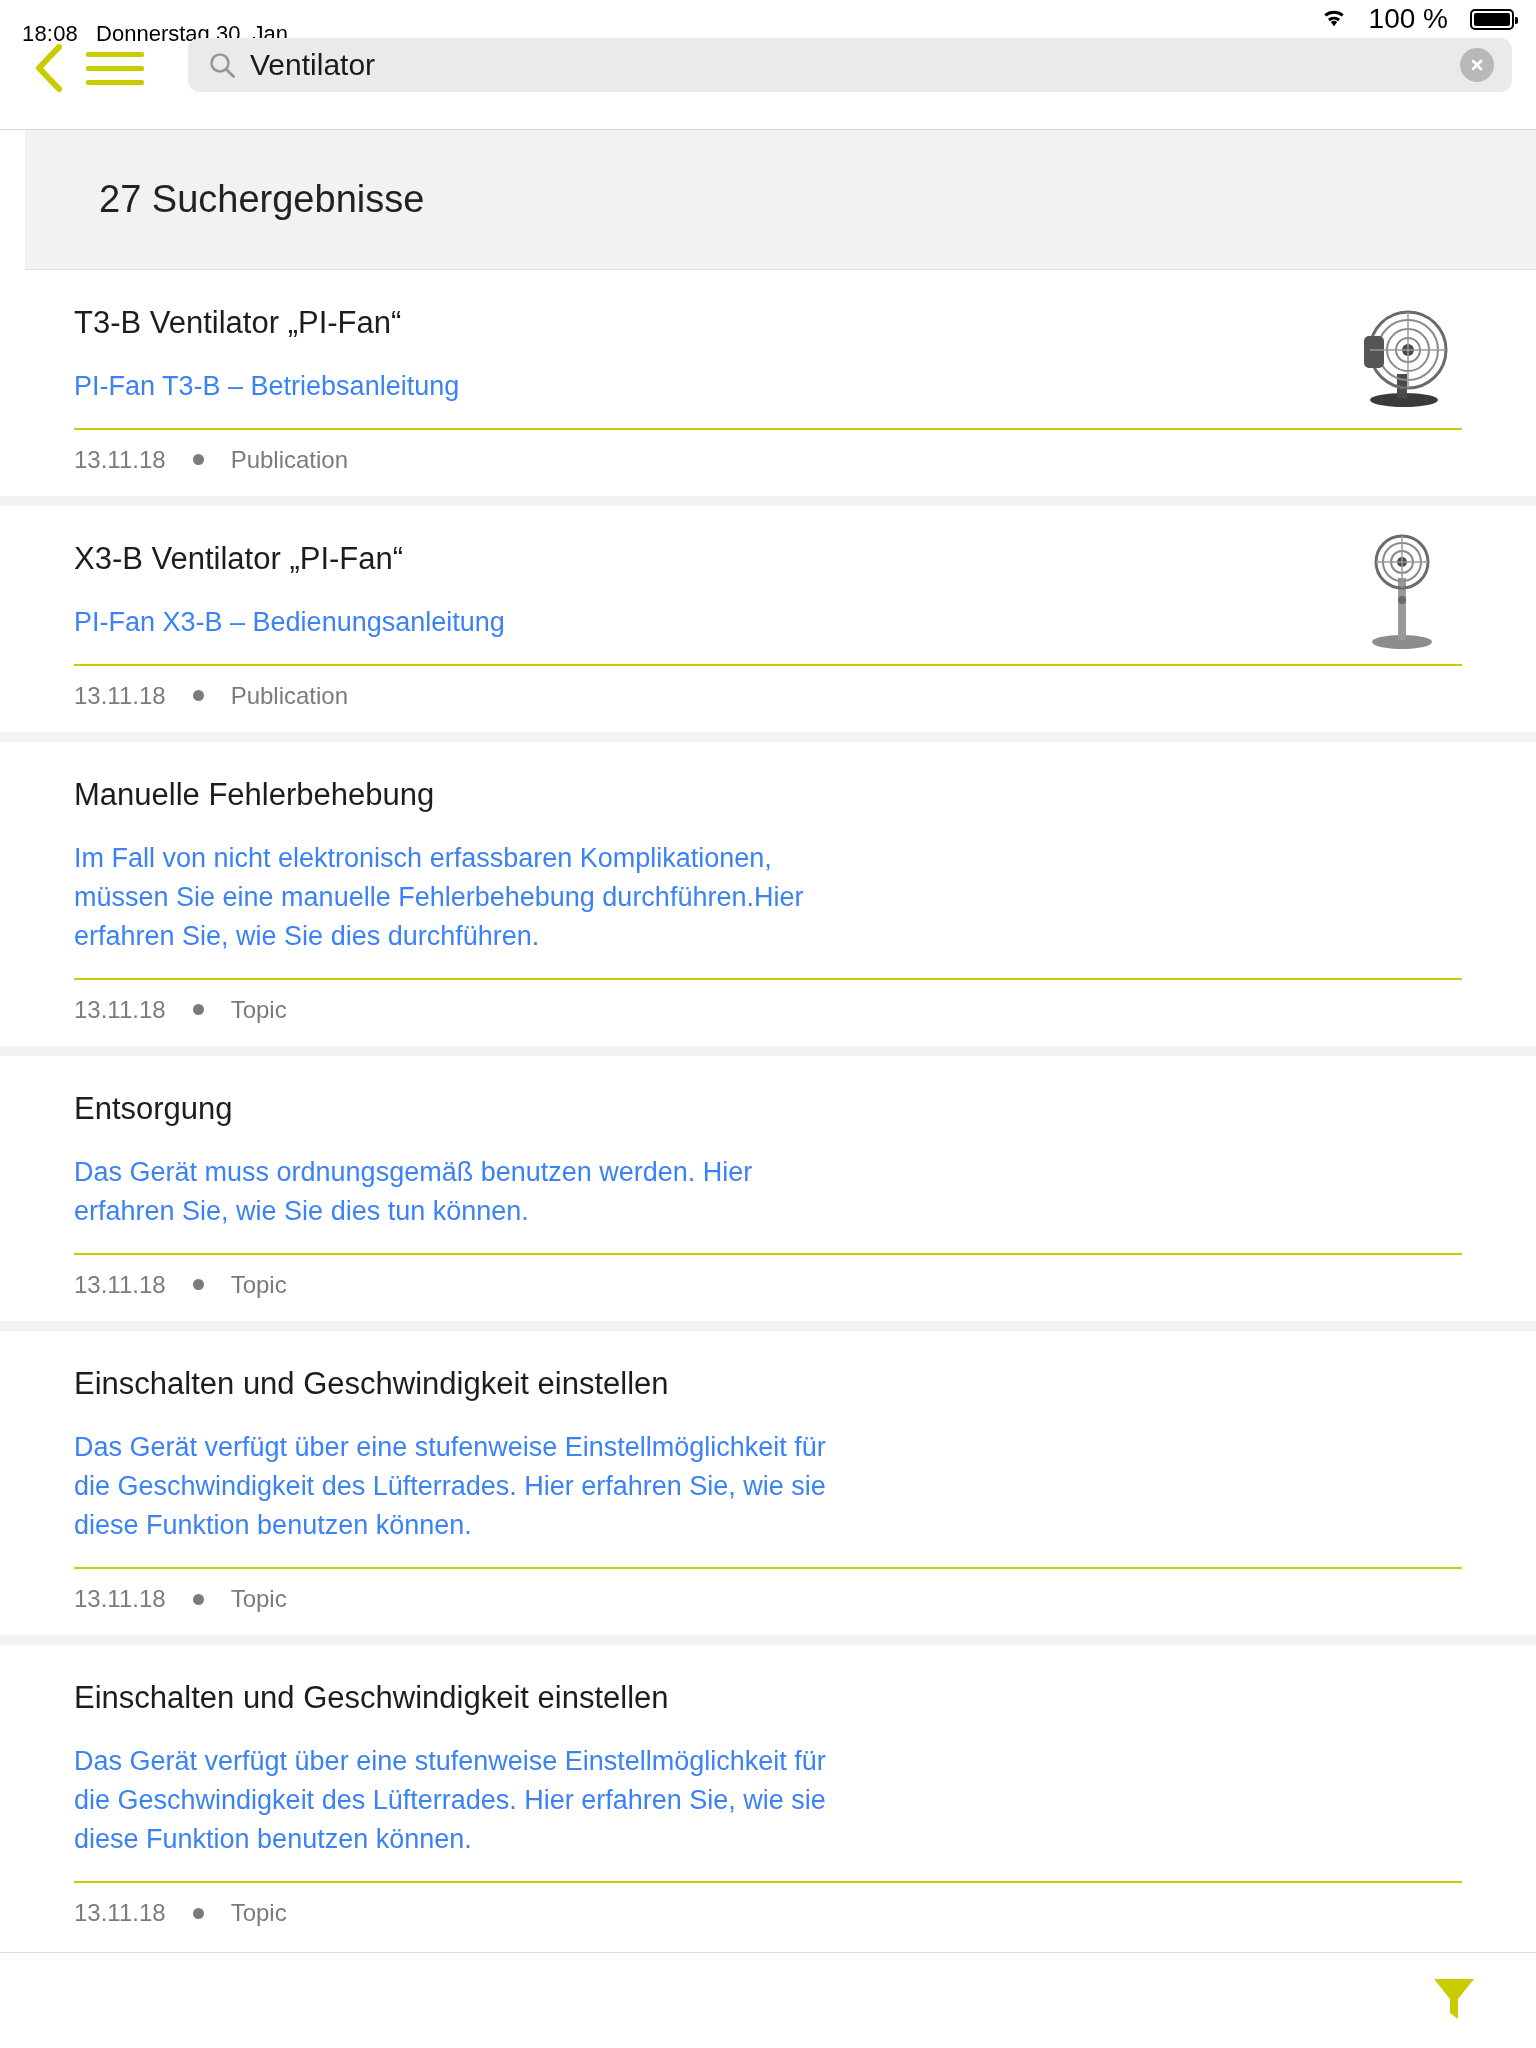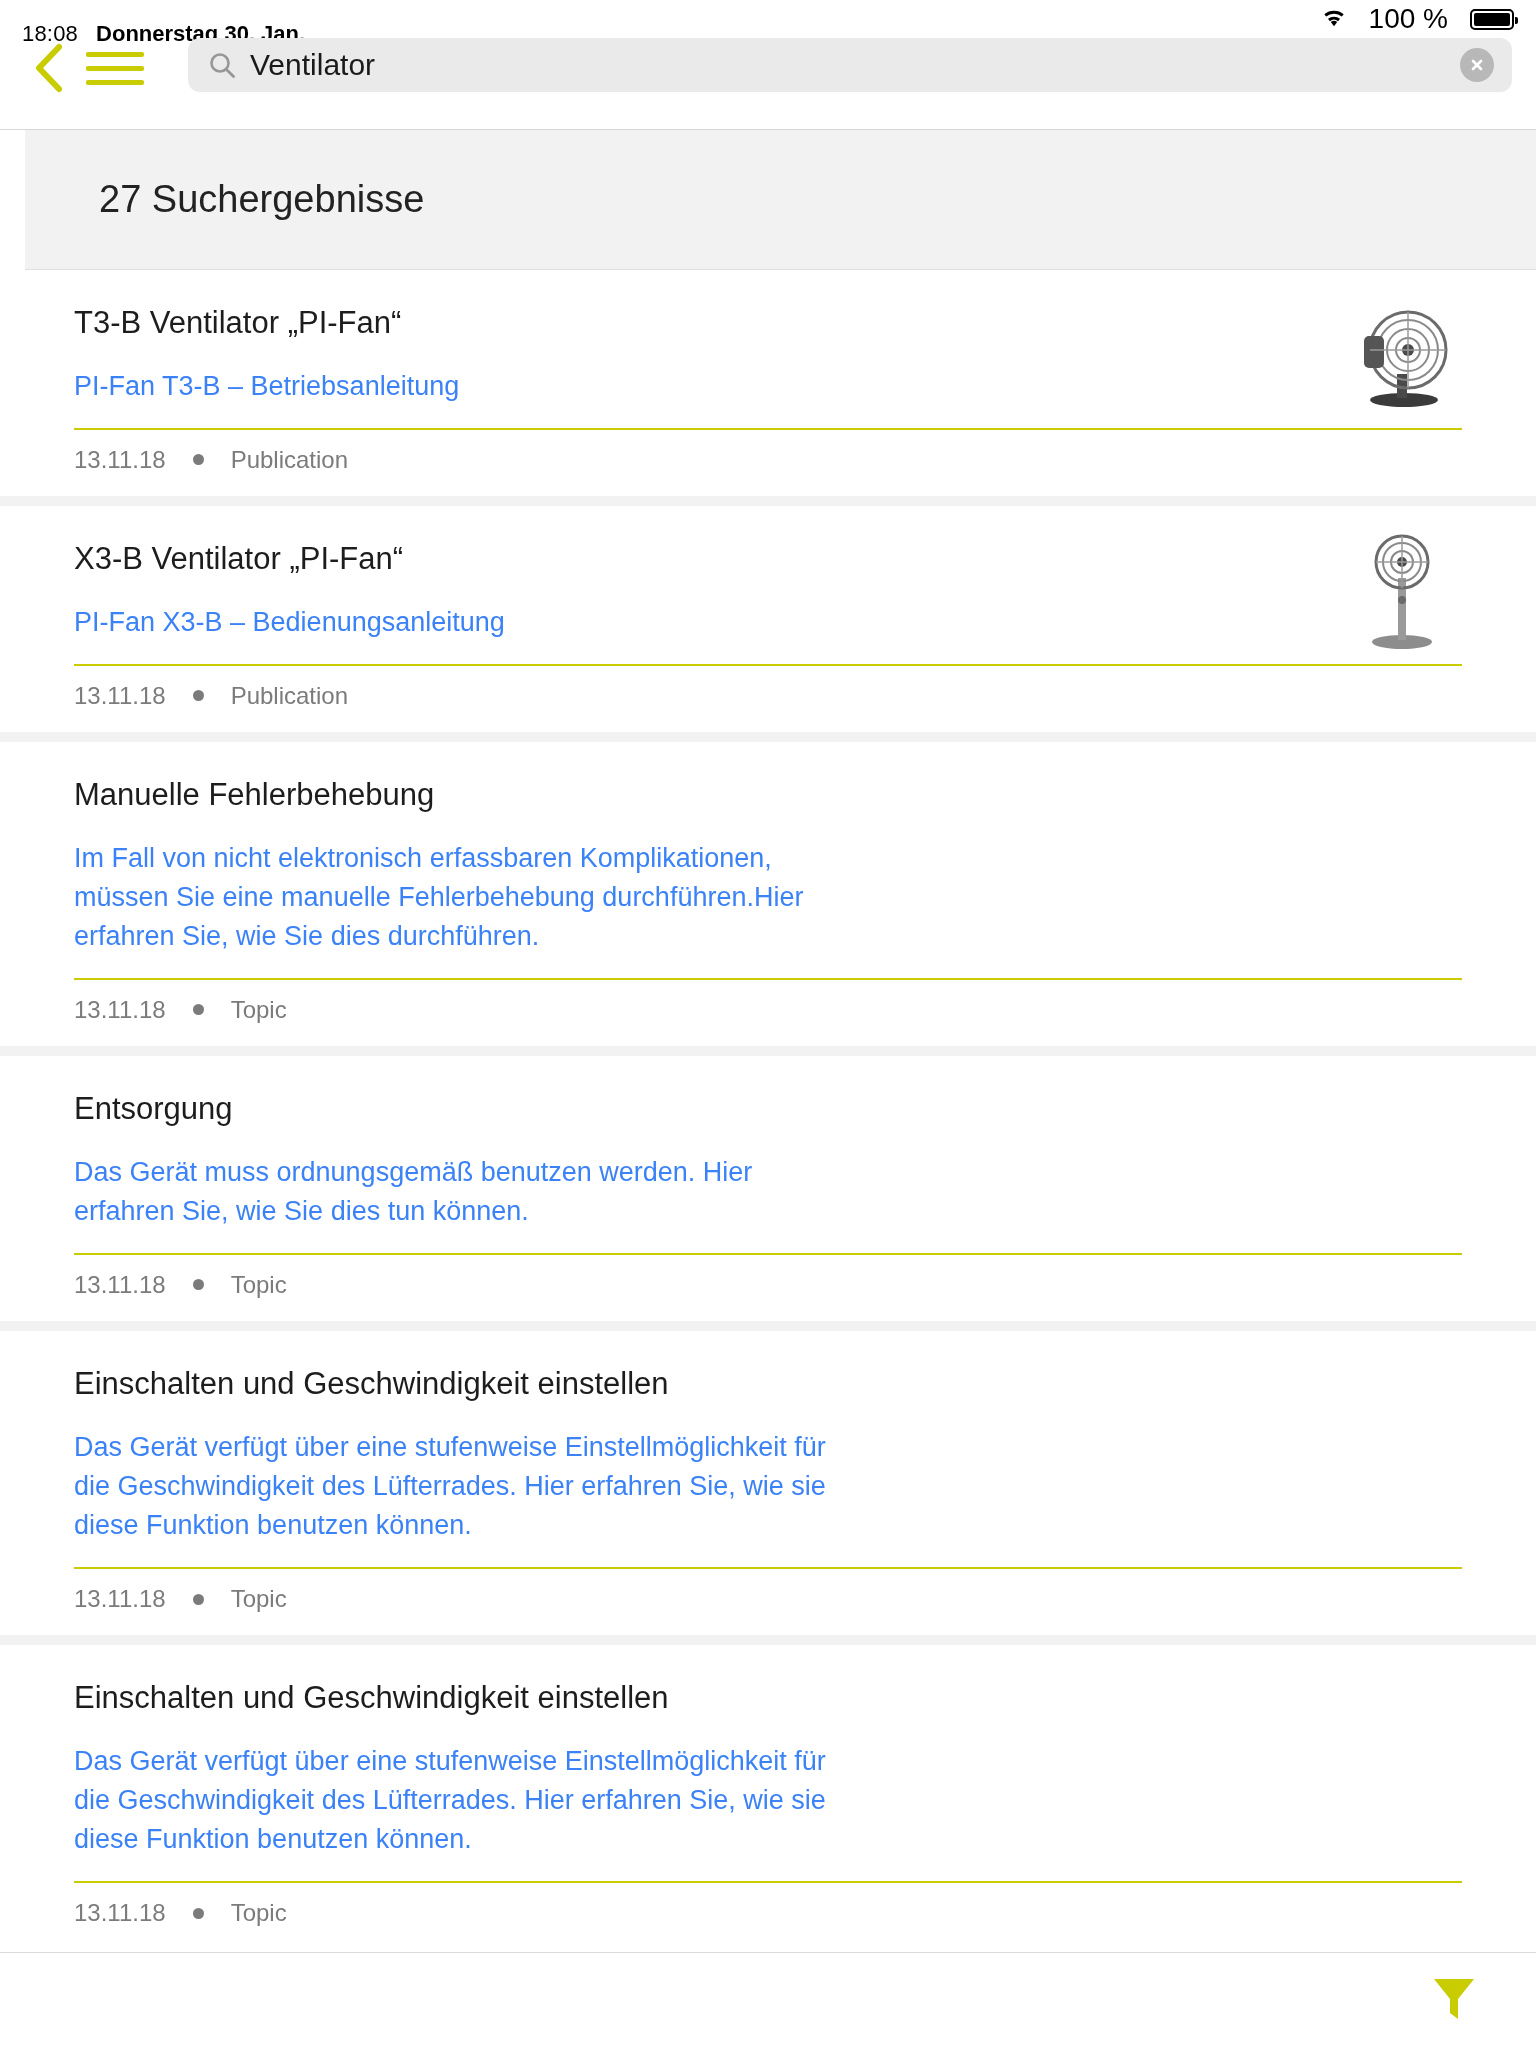--- a/index.html
+++ b/index.html
@@ -17,21 +17,21 @@
     height: 38px;
     display: flex;
     align-items: center;
     padding: 0 22px;
     font-size: 22px;
     color: #000;
     background: #fff;
   }
   .status-left { display: flex; align-items: center; gap: 18px; margin-top: 29px; }
   .status-time { font-weight: 400; letter-spacing: .2px; }
-  .status-date { font-weight: 700; }
+  .status-date { font-weight: 400; }
   .status-right {
     margin-left: auto;
     display: flex;
     align-items: center;
     gap: 22px;
     font-size: 28px;
   }
   .wifi-icon { display: inline-block; width: 26px; height: 20px; position: relative; }
   .wifi-icon svg { display: block; }
   .battery {

